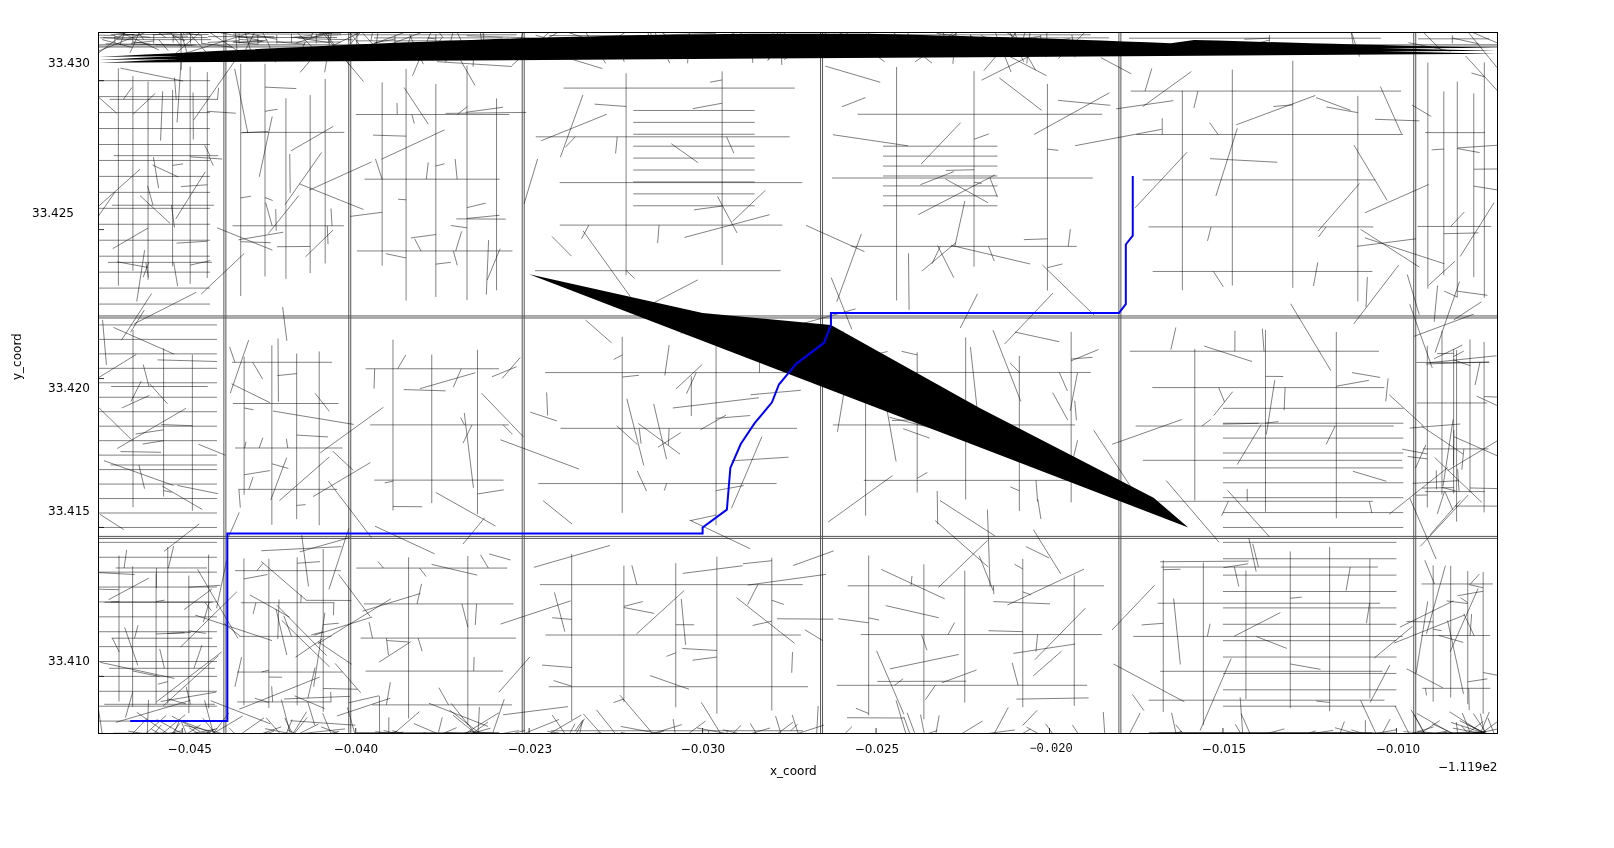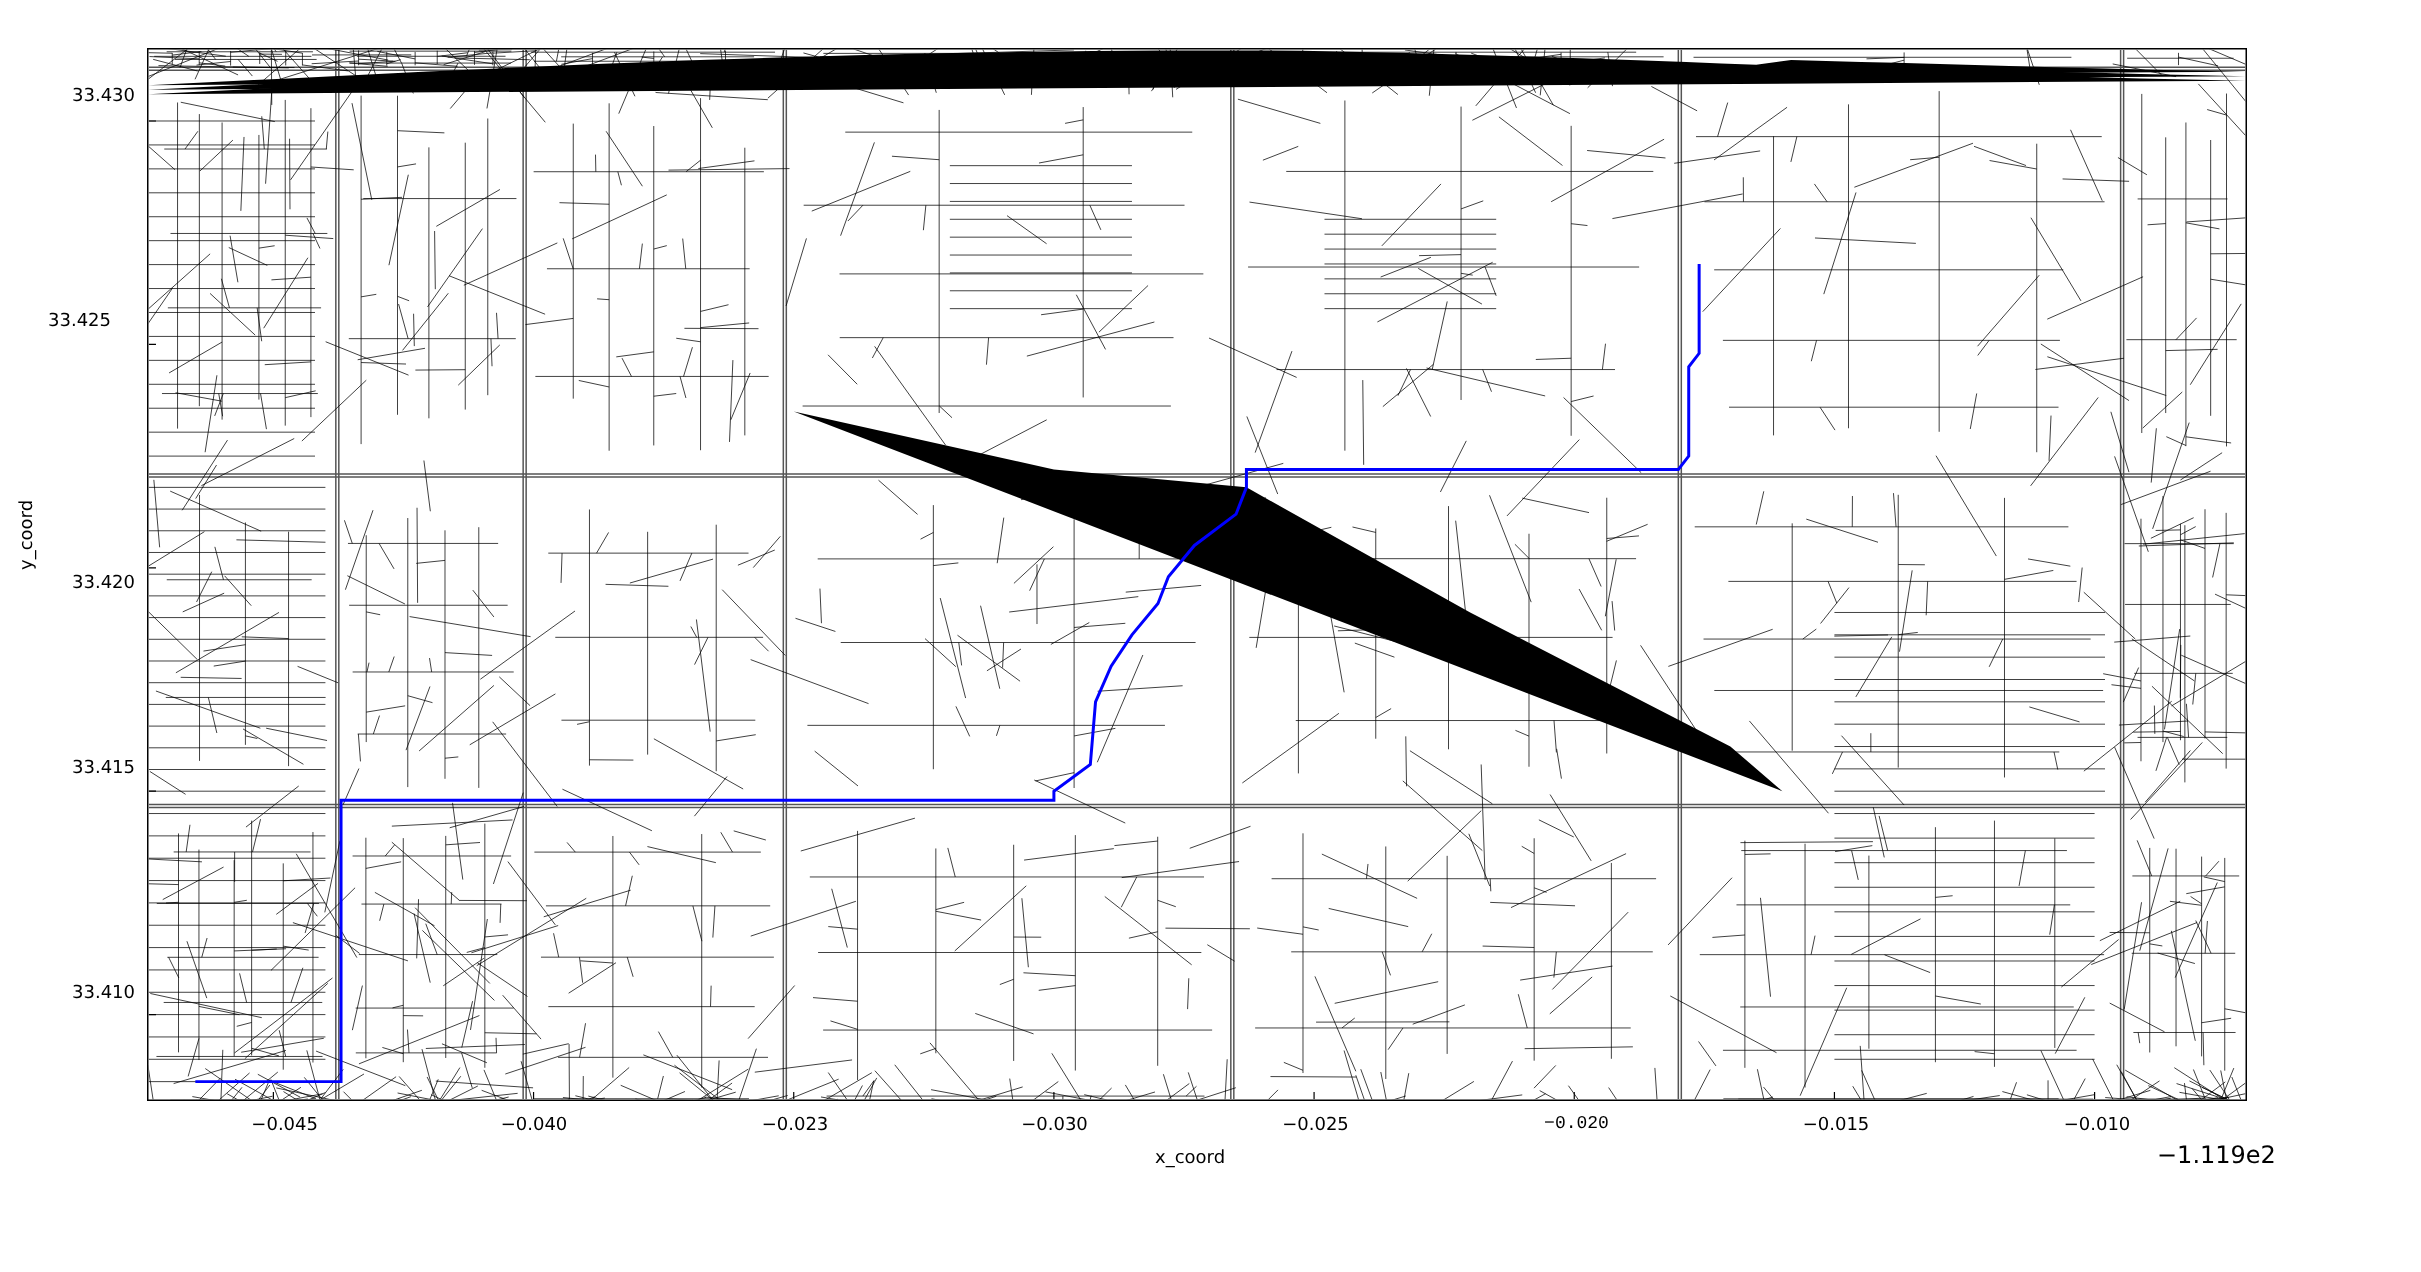--- a/index.html
+++ b/index.html
@@ -36,21 +36,21 @@
     font-size: 12px;
   }
   .tick-label {
     position: absolute;
     font-size: 12px;
   }
   .y-tick { text-align: right; width: 60px; }
   .x-tick { text-align: center; width: 60px; }
   .offset-text {
     position: absolute;
-    font-size: 16px;
+    font-size: 12px;
   }
   svg line.road { stroke: #000; stroke-width: 0.5; fill: none; }
   svg line.major { stroke: #555; stroke-width: 1; fill: none; }
   svg polyline.route { stroke: #0000ff; stroke-width: 2; fill: none; }
 </style>
 </head>
 <body>
 
 <div class="figure">
 

